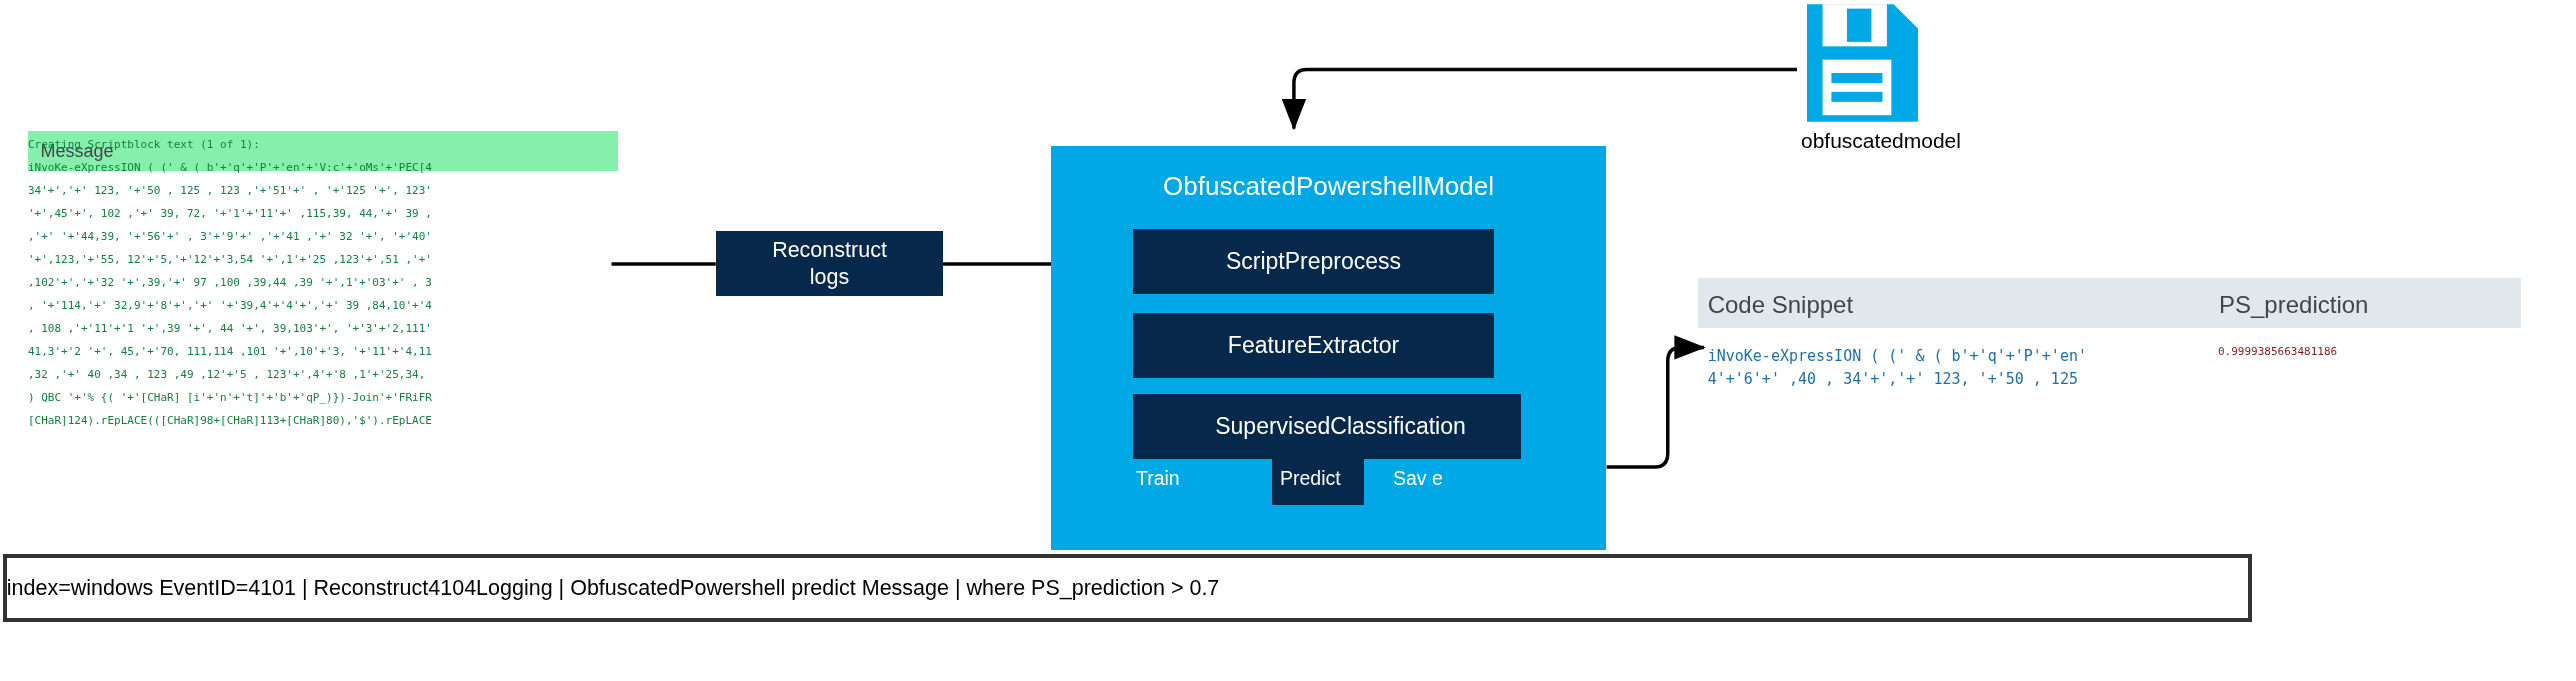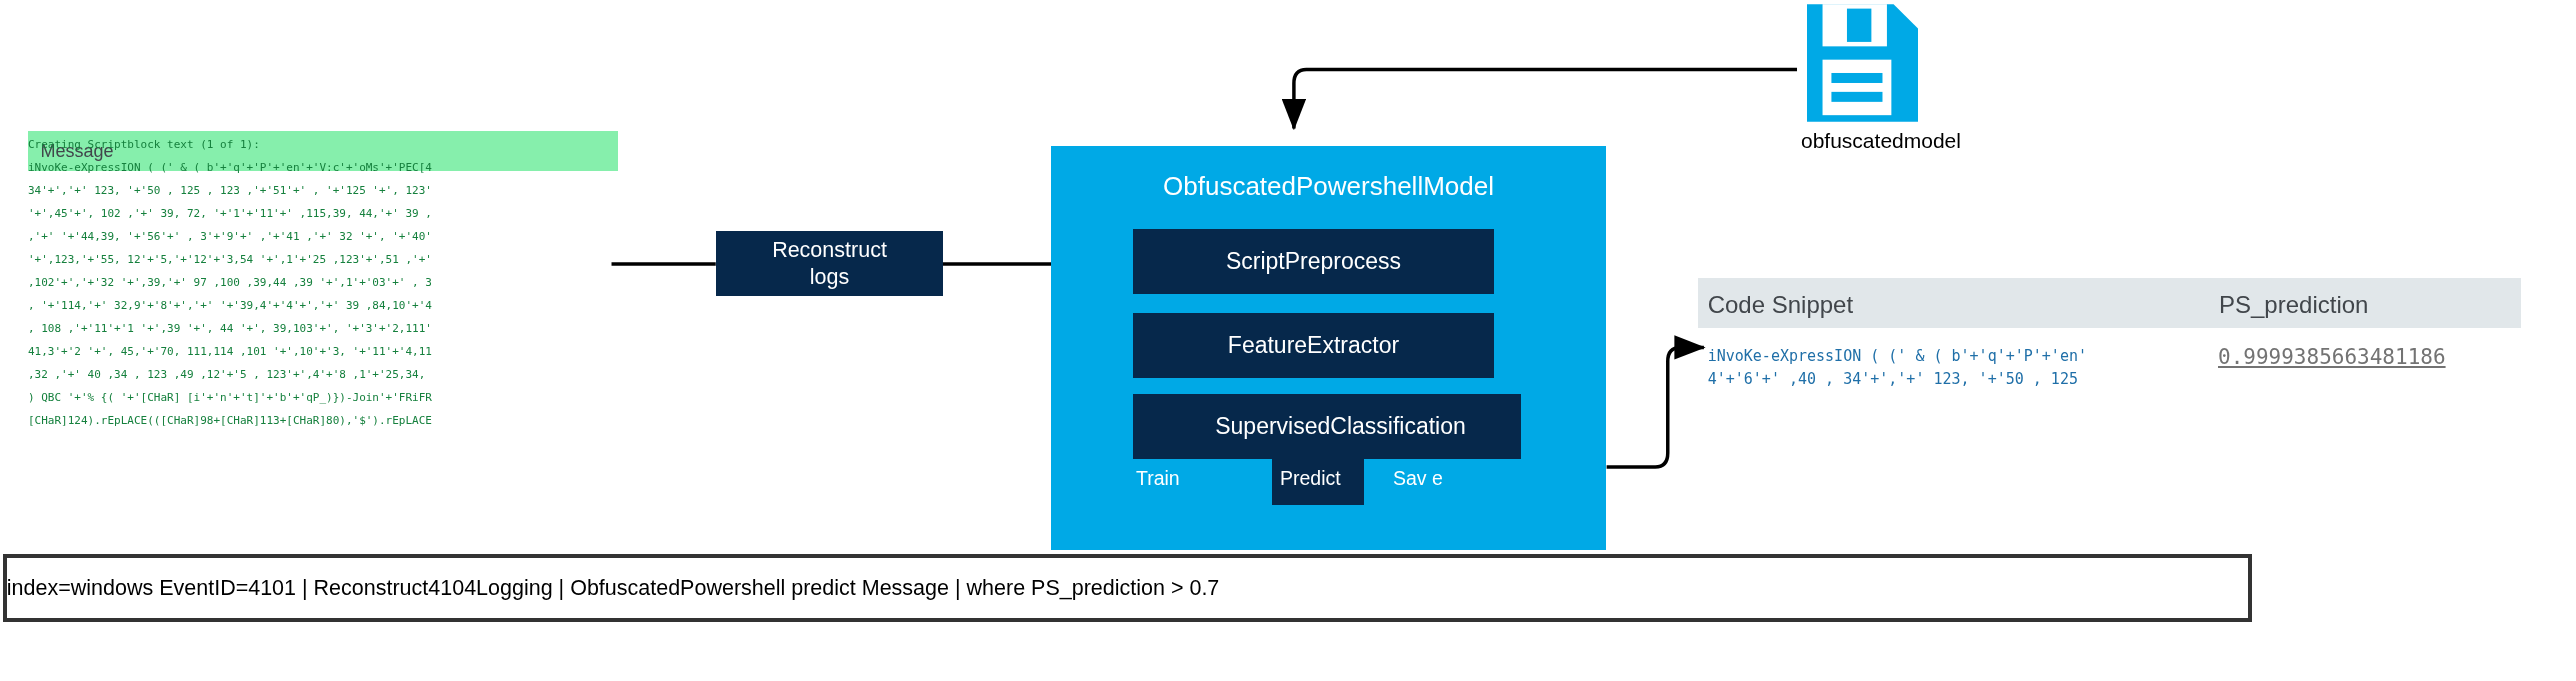--- a/index.html
+++ b/index.html
@@ -96,21 +96,21 @@
   #th-ps-prediction{left:521px;}
   #results-row{position:absolute;left:0;top:60px;width:823px;height:83px;}
   #cell-code-snippet{
     position:absolute;left:9.7px;top:7px;width:486px;
     font-family:"DejaVu Sans Mono", monospace;
     font-size:15px;line-height:23px;color:#1f6fa8;white-space:pre;
   }
   #cell-ps-prediction{
     position:absolute;left:520px;top:7px;
     font-family:"DejaVu Sans Mono", monospace;
-    font-size:21px;color:#737373;white-space:nowrap;text-decoration:underline;
+    font-size:11px;color:#7f1d1d;white-space:nowrap;
   }
 
   
   #query-bar{
     left:2.8px;top:554px;width:2249px;height:68px;
     background:#ffffff;border:4.9px solid #333333;
     box-sizing:border-box;
     display:flex;align-items:center;justify-content:flex-start;
   }
   #query-text{font-size:21.5px;color:#000000;white-space:nowrap;}

